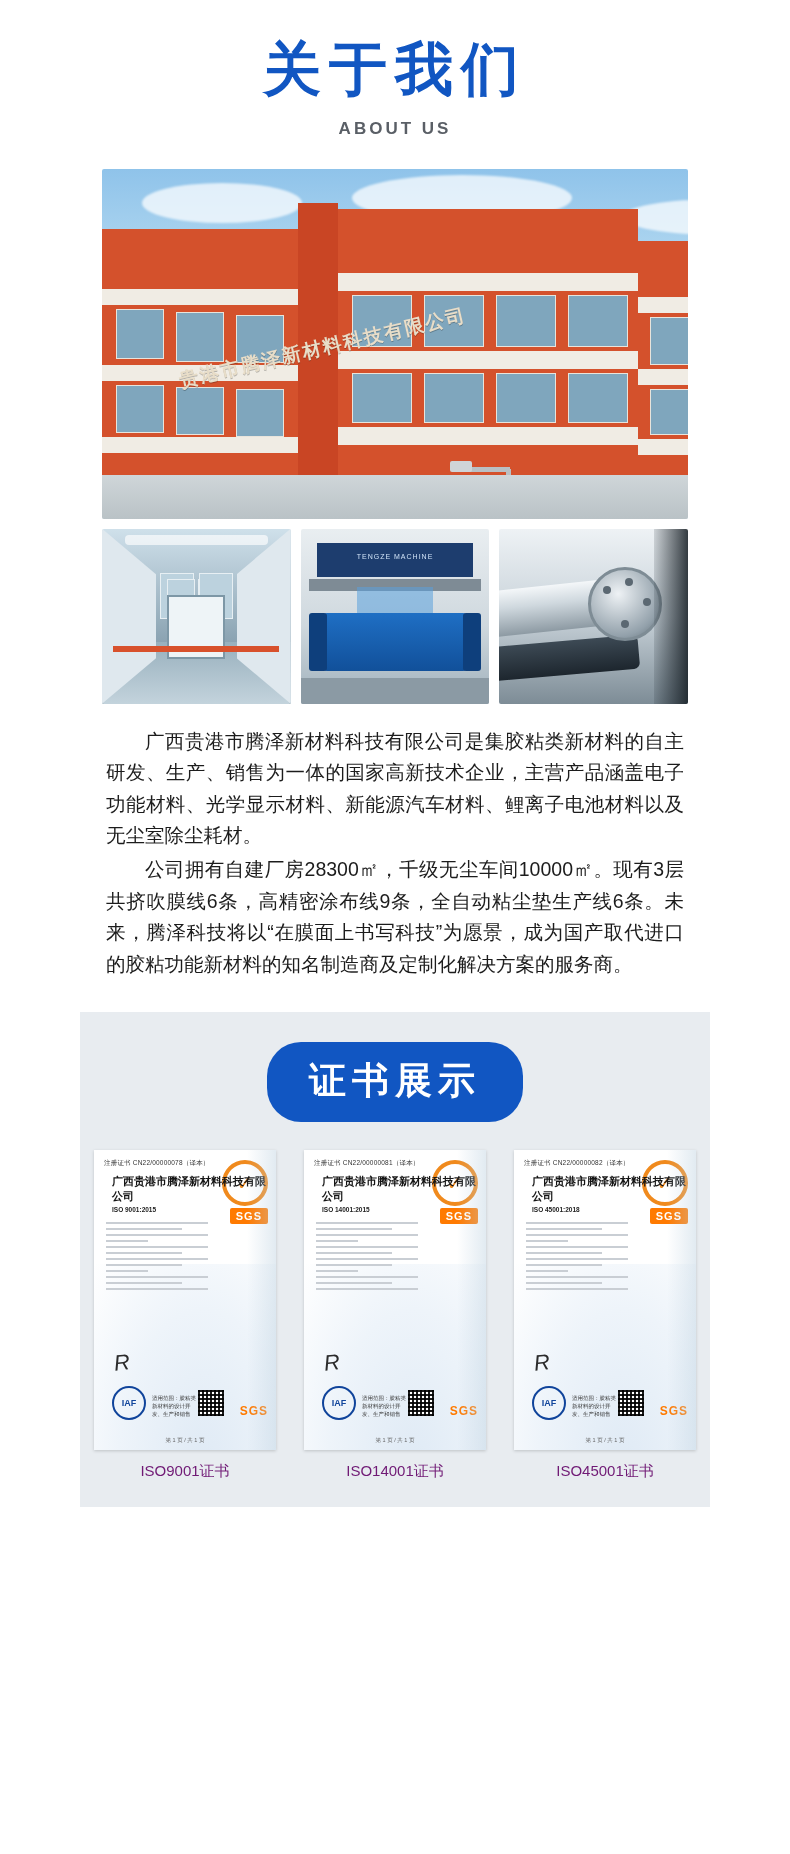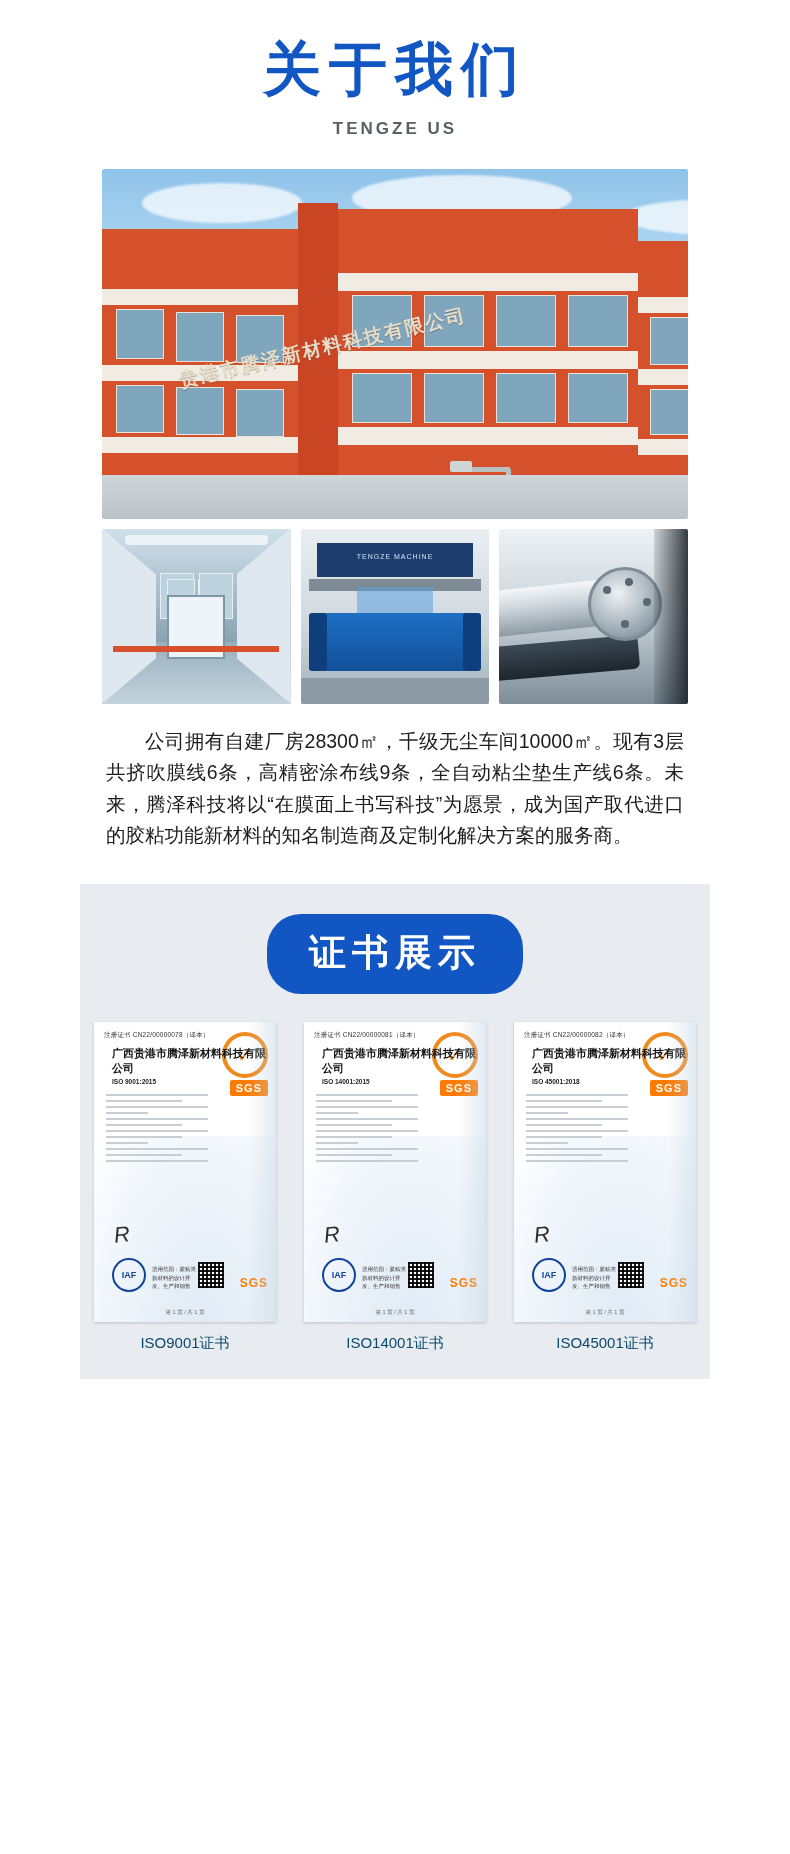--- a/index.html
+++ b/index.html
@@ -317,31 +317,31 @@
     text-align: center; font-size: 5.5px; color: #666;
   }
   .cert-edge {
     position: absolute; top: 0; bottom: 0; right: 0; width: 16%;
     background: linear-gradient(90deg, rgba(255,255,255,0), rgba(190,210,225,.45));
   }
   .cert-caption {
     margin-top: 12px;
     text-align: center;
     font-size: 15px;
-    color: #0c4a6e;
+    color: #701a75;
   }
 </style>
 </head>
 <body>
 
 <div class="page">
 
   <div class="hero">
     <h1 class="hero-title">关于我们</h1>
-    <div class="hero-sub">TENGZE US</div>
+    <div class="hero-sub">ABOUT US</div>
   </div>
 
   <div class="photos">
 
     <div class="photo photo-main">
       <div class="bld-sky-cloud" style="left:40px;top:14px;width:160px;height:40px;"></div>
       <div class="bld-sky-cloud" style="left:250px;top:6px;width:220px;height:46px;"></div>
       <div class="bld-sky-cloud" style="left:520px;top:30px;width:200px;height:36px;"></div>
 
       <div class="bld-block" style="left:0;top:60px;width:196px;height:250px;"></div>
@@ -425,20 +425,21 @@
           <div class="rl-bolt" style="left:52px;top:28px;"></div>
           <div class="rl-bolt" style="left:30px;top:50px;"></div>
         </div>
         <div class="rl-dark"></div>
       </div>
 
     </div>
   </div>
 
   <div class="body-text">
+    <p>广西贵港市腾泽新材料科技有限公司是集胶粘类新材料的自主研发、生产、销售为一体的国家高新技术企业，主营产品涵盖电子功能材料、光学显示材料、新能源汽车材料、鲤离子电池材料以及无尘室除尘耗材。</p>
     <p>公司拥有自建厂房28300㎡，千级无尘车间10000㎡。现有3层共挤吹膜线6条，高精密涂布线9条，全自动粘尘垫生产线6条。未来，腾泽科技将以“在膜面上书写科技”为愿景，成为国产取代进口的胶粘功能新材料的知名制造商及定制化解决方案的服务商。</p>
   </div>
 
   <div class="cert-section">
 
     <div class="cert-badge-wrap">
       <div class="cert-badge">证书展示</div>
     </div>
 
     <div class="cert-row">

